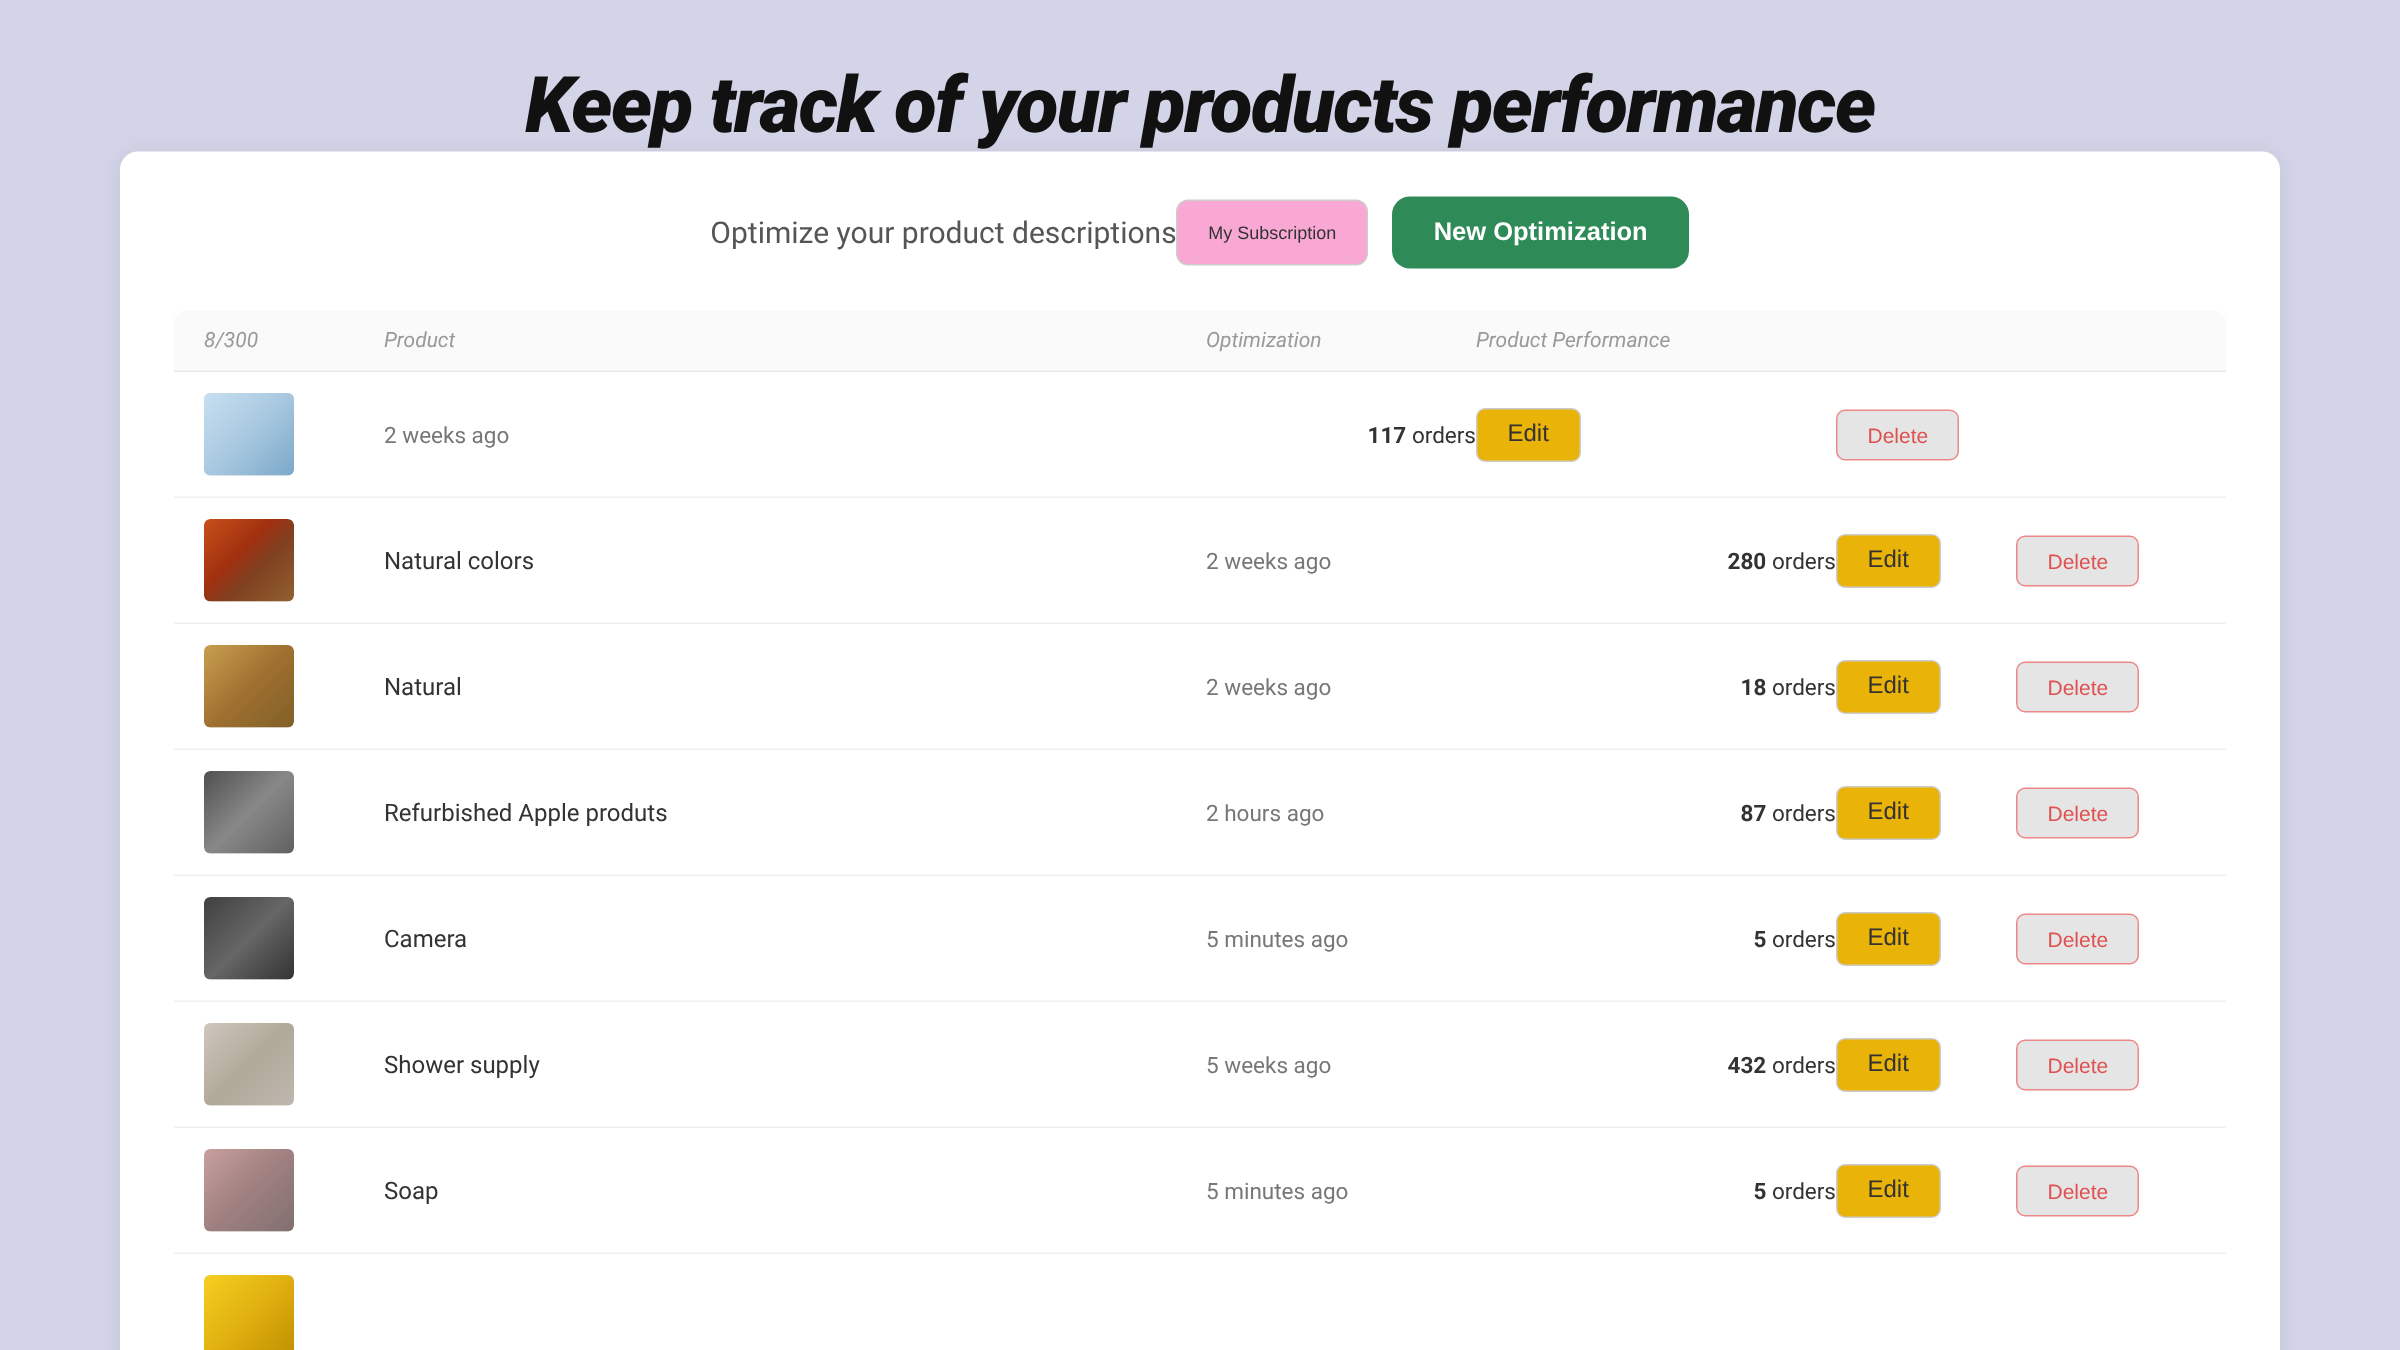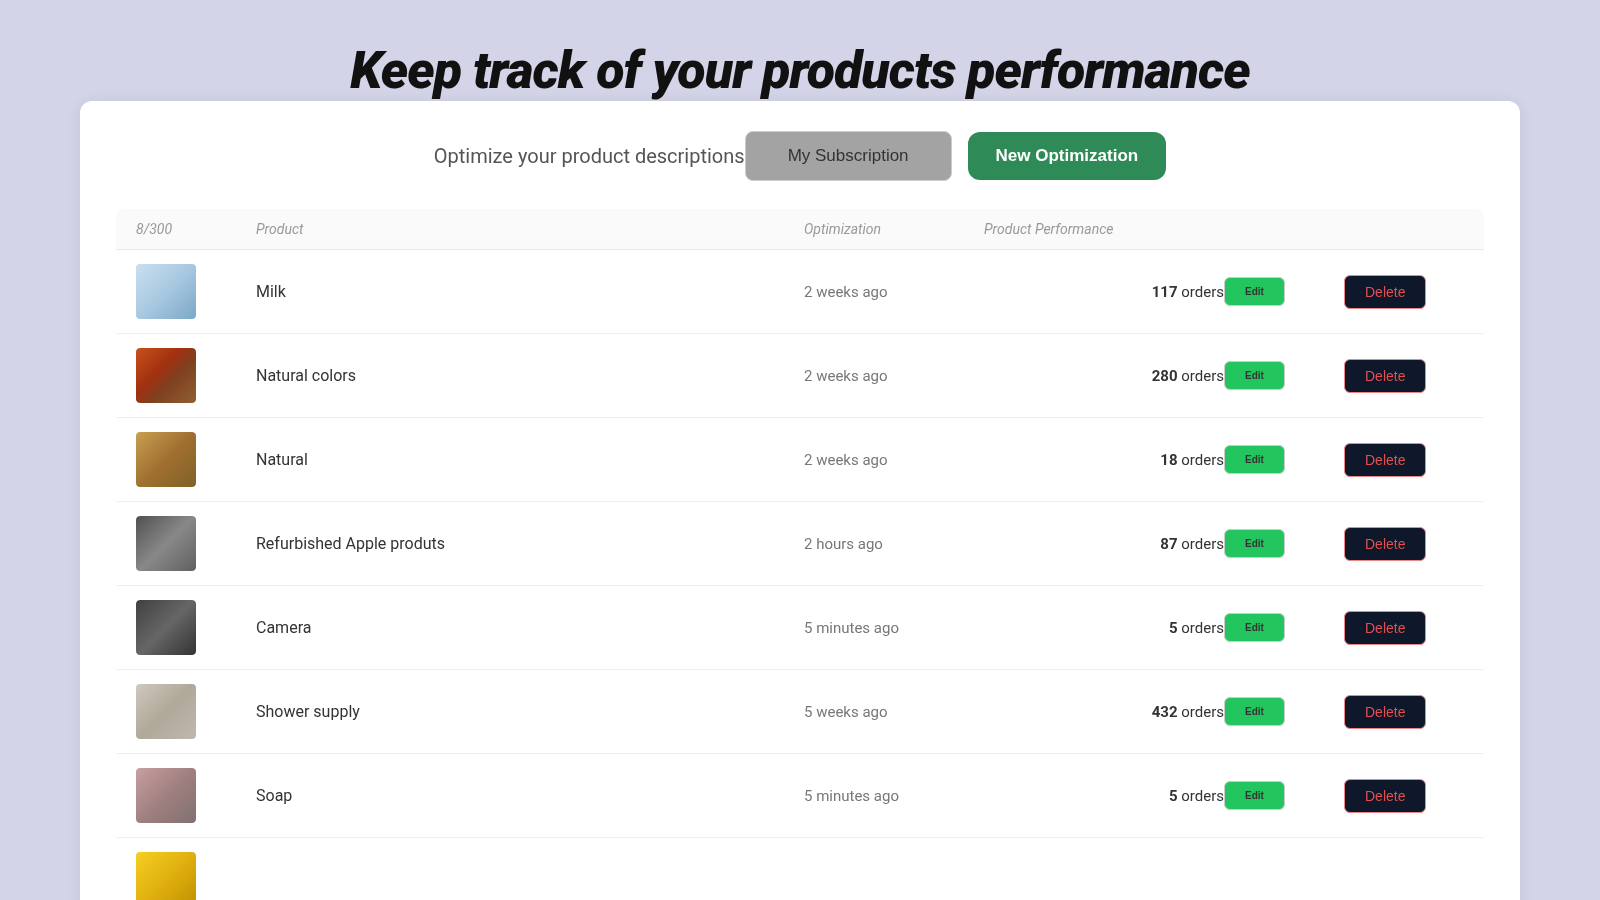--- a/index.html
+++ b/index.html
@@ -45,24 +45,24 @@
     }
 
     .header-buttons {
       display: flex;
       gap: 16px;
       align-items: center;
     }
 
     .btn-subscription {
       border: 1.5px solid #ccc;
-      background: #a3a3a3;
+      background: #f9a8d4;
       color: #333;
-      font-size: 17px;
-      padding: 14px 42px;
+      font-size: 12px;
+      padding: 14px 20px;
       border-radius: 8px;
       cursor: pointer;
       font-weight: 400;
       white-space: nowrap;
     }
 
     .btn-new-opt {
       background: #2e8b57;
       color: #fff;
       font-size: 17px;
@@ -152,32 +152,32 @@
       color: #333;
       text-align: right;
     }
 
     .performance strong {
       font-weight: 700;
     }
 
     .btn-edit {
       border: 1.5px solid #ccc;
-      background: #22c55e;
+      background: #eab308;
       color: #333;
-      font-size: 10px;
+      font-size: 16px;
       padding: 8px 20px;
       border-radius: 6px;
       cursor: pointer;
-      font-weight: 700;
+      font-weight: 400;
     }
 
     .btn-delete {
       border: 1.5px solid #e88;
-      background: #0f172a;
+      background: #e5e5e5;
       color: #e05050;
       font-size: 14px;
       padding: 8px 20px;
       border-radius: 6px;
       cursor: pointer;
       font-weight: 400;
     }
 
     .actions-cell {
       display: flex;
@@ -207,21 +207,20 @@
         <span class="col-header">Product Performance</span>
         <span class="col-header"></span>
         <span class="col-header"></span>
       </div>
 
       <div id="table-body">
           <div class="table-row">
       <div class="product-img">
         <div class="product-img-placeholder img-milk"></div>
       </div>
-      <span class="product-name">Milk</span>
       <span class="optimization-time">2 weeks ago</span>
       <span class="performance"><strong>117</strong> orders</span>
       <div class="actions-cell">
         <button class="btn-edit">Edit</button>
       </div>
       <div class="actions-cell">
         <button class="btn-delete">Delete</button>
       </div>
     </div>
           <div class="table-row">

